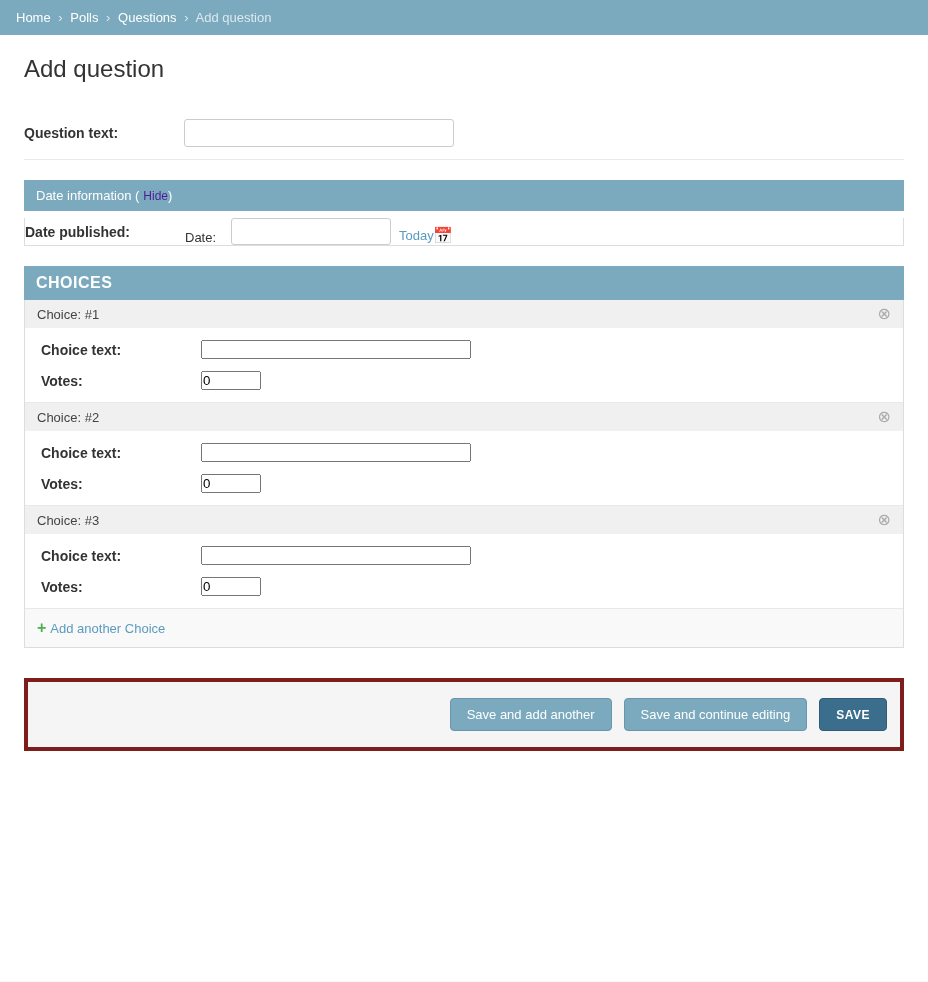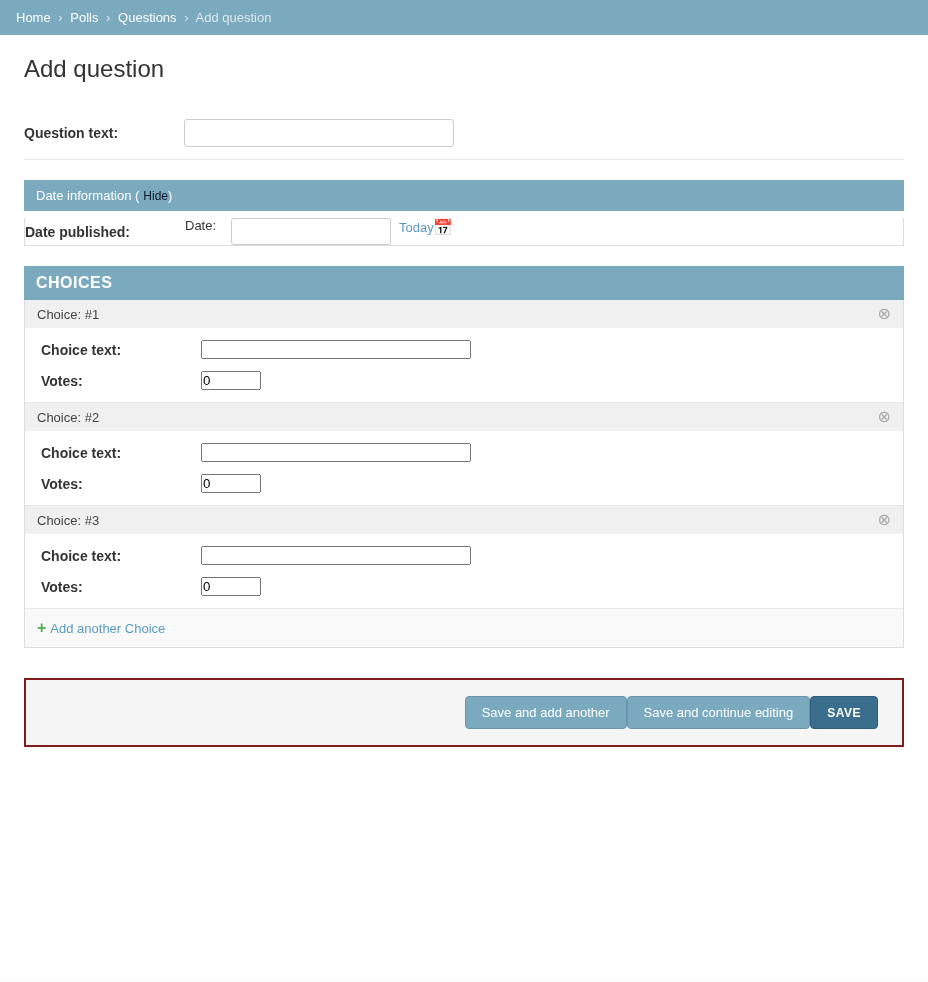--- a/index.html
+++ b/index.html
@@ -74,21 +74,21 @@
       background: #7baabe;
       color: #fff;
       padding: 8px 12px;
       font-size: 13px;
       cursor: pointer;
       margin: 20px 0 7px 0;
       display: flex;
       align-items: center;
     }
     .collapsible-header a {
-      color: #0f172a;
+      color: #4c1d95;
       font-size: 12px;
       text-decoration: none;
       margin-left: 4px;
     }
 
     .collapsible-body {
       border: 1px solid #ddd;
       border-top: none;
       background: #fff;
       margin-bottom: 20px;
@@ -105,21 +105,21 @@
       padding-top: 6px;
       flex-shrink: 0;
     }
     .date-time-fields {
       display: flex;
       flex-direction: column;
       gap: 10px;
     }
     .date-row, .time-row {
       display: flex;
-      align-items: flex-start;
+      align-items: flex-end;
       gap: 8px;
     }
     .date-row label, .time-row label {
       width: 38px;
       font-size: 13px;
     }
     .date-input, .time-input {
       width: 160px;
       border: 1px solid #ccc;
       border-radius: 3px;
@@ -225,25 +225,25 @@
     }
     .add-icon {
       color: #4caf50;
       font-weight: bold;
       font-size: 16px;
     }
 
     
     .action-bar {
       background: #f5f5f5;
-      border: 2px solid #7f1d1d;
-      padding: 16px 24px;
+      border: 4px solid #7f1d1d;
+      padding: 16px 13px;
       display: flex;
       justify-content: flex-end;
-      gap: 0;
+      gap: 12px;
       margin-top: 30px;
     }
 
     .btn {
       padding: 8px 16px;
       border-radius: 4px;
       font-size: 13px;
       cursor: pointer;
       border: 1px solid transparent;
       font-weight: normal;

